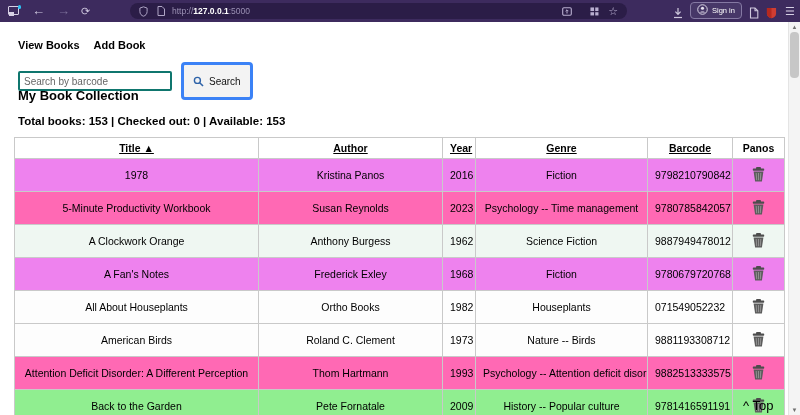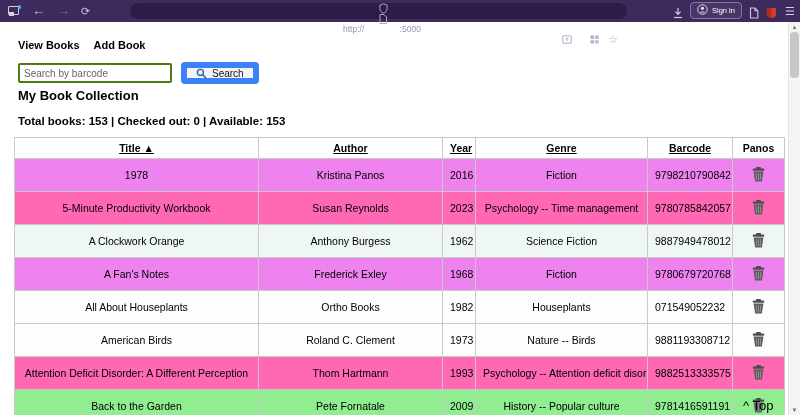--- a/index.html
+++ b/index.html
@@ -11,41 +11,41 @@
   .chrome > * { position:absolute; }
   .win-icon { left:8px; top:5px; width:13px; height:11px; cursor:pointer; }
   .win-icon .frame { position:absolute; left:0; top:1px; width:11px; height:9px; border:1.5px solid #d6d0e4; border-radius:1px; }
   .win-icon .pane { position:absolute; left:1px; bottom:0; width:5px; height:4px; background:#d6d0e4; }
   .win-icon .dot { position:absolute; right:0; top:0; width:3.5px; height:3.5px; border-radius:50%; background:#2bc4f5; }
   .nav-btn { color:#d0c9e0; font-size:13px; line-height:22px; top:0; cursor:pointer; }
   .btn-back { left:32px; }
   .btn-fwd  { left:57px; color:#7c6f99; }
   .btn-reload { left:81px; font-size:11px; }
   .urlbar { left:130px; top:3px; width:497px; height:16px; background:#2b1d47; border-radius:8px;
-            display:flex; align-items:center; cursor:text;flex-direction:column; }
+            display:flex; align-items:center; cursor:text; }
   .urlbar .ic { margin-left:9px; display:flex; align-items:center; }
   .url-text { margin-left:7px; font-size:8.5px; color:#9b91b4; white-space:nowrap; }
   .url-text .host { color:#ffffff; font-weight:bold; }
   .pill-right { margin-left:auto; margin-right:9px; display:flex; align-items:center; gap:9px; }
   .star { color:#b9afd0; font-size:11px; line-height:10px; cursor:pointer; }
   .dl-icon { left:672px; top:5px; cursor:pointer; }
   .signin { left:690px; top:2px; height:17px; padding:0 6px; background:#473768; border:1px solid #8579a3;
             border-radius:4px; display:flex; align-items:center; gap:4px; color:#ffffff; font-size:7.5px; cursor:pointer; }
   .ext-icon { left:749px; top:5px; cursor:pointer; }
   .adb-icon { left:766px; top:5px; cursor:pointer; }
   .menu-icon { left:785px; top:0; color:#d6d0e4; font-size:11px; line-height:22px; cursor:pointer; }
 
   
   .nav-links { position:absolute; left:18px; top:39px; font-size:11px; font-weight:bold; color:#000; }
   .nav-links a { color:#000; text-decoration:none; margin-right:14px; cursor:pointer; }
   .search-row { position:absolute; left:18px; top:62px; display:flex; align-items:center; gap:9px; }
-  .search-input { width:154px; height:20px; border:2px solid #4d7c0f; border-radius:2px; font-size:10px;
+  .search-input { width:154px; height:20px; border:2px solid #0f766e; border-radius:2px; font-size:10px;
                   padding:0 4px; outline:none; font-family:"Liberation Sans", sans-serif; color:#222; }
   .search-input::placeholder { color:#666; }
-  .search-btn { height:22px; padding:0 9px; background:#f3f3f3; border:6px solid #3b82f6; border-radius:4px;
+  .search-btn { height:22px; padding:16px 9px; background:#f3f3f3; border:3px solid #3b82f6; border-radius:4px;
                 display:flex; align-items:center; gap:5px; font-size:10px; color:#111; cursor:pointer;
                 font-family:"Liberation Sans", sans-serif; }
   .page-title { position:absolute; left:18px; top:88px; margin:0; font-size:13px; font-weight:bold; color:#000; }
   .stats { position:absolute; left:18px; top:115px; font-size:11.5px; font-weight:bold; color:#000; }
 
   
   table.books { position:absolute; left:14px; top:137px; width:770px; border-collapse:collapse;
                 table-layout:fixed; font-size:10.5px; color:#000; }
   .books th, .books td { border:1px solid #c9c9c9; padding:0 7px; text-align:center;
                          white-space:nowrap; overflow:hidden; }

